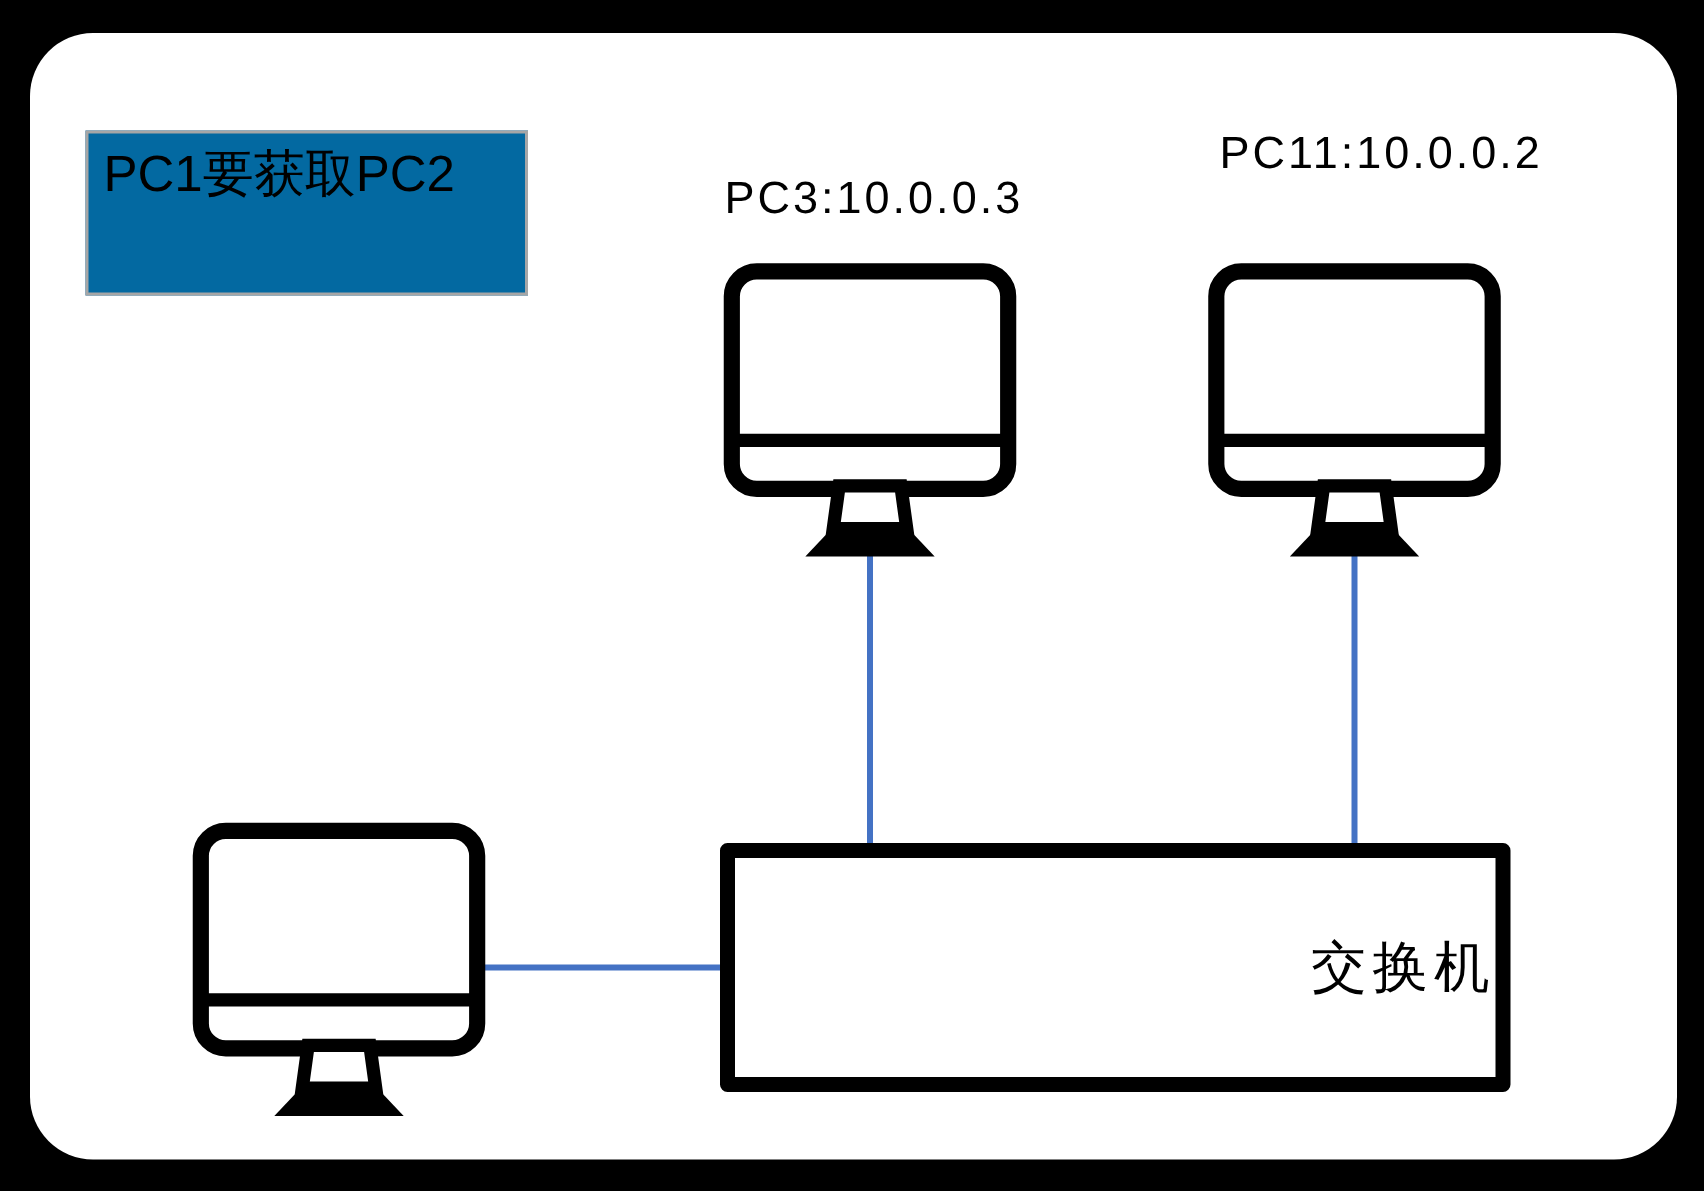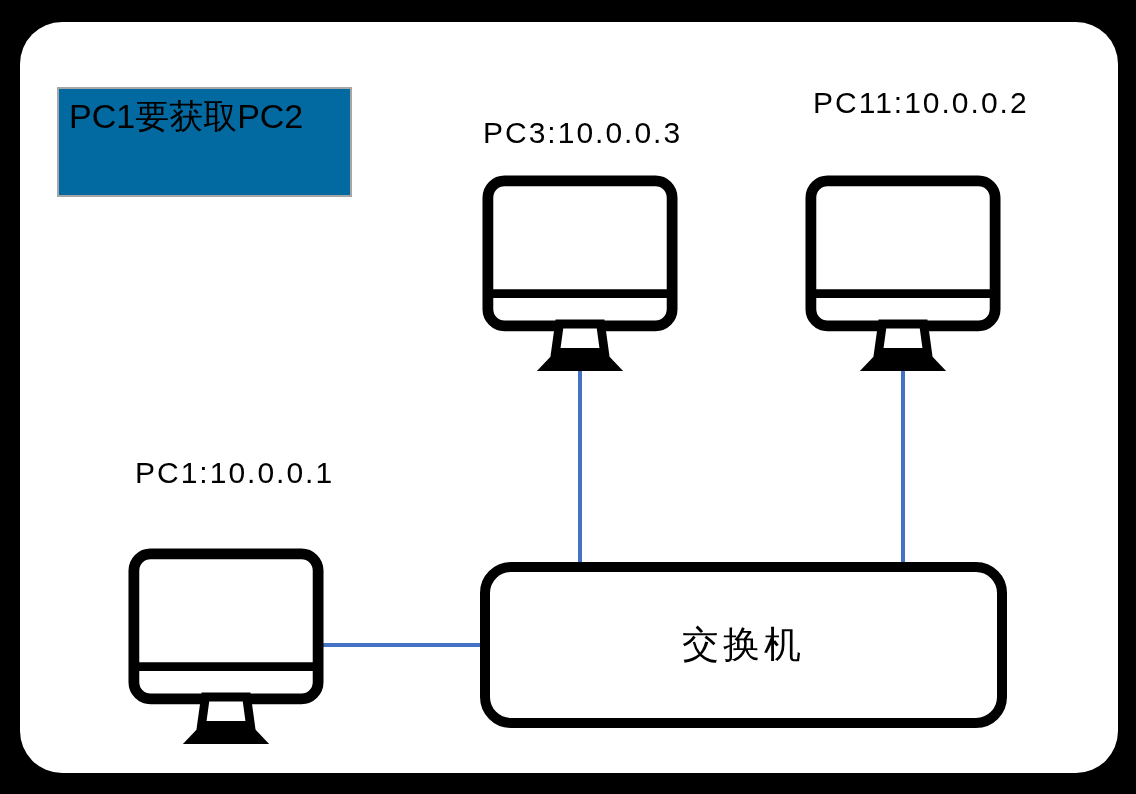--- a/index.html
+++ b/index.html
@@ -85,24 +85,24 @@
   .conn-pc1 { left: 318px; top: 643px; width: 168px; height: 4px; }
   .switch-box {
     position: absolute;
     left: 480px;
     top: 562px;
     width: 527px;
     height: 166px;
     box-sizing: border-box;
     background: #ffffff;
     border: 10px solid var(--color-outline, #000000);
-    border-radius: 31px;
+    border-radius: 5px;
     display: flex;
     align-items: center;
-    justify-content: center;
+    justify-content: flex-end;
     font-size: 37px;
     color: #000000;
     letter-spacing: 4px;
   }
 </style>
 </head>
 <body>
 
 <div class="stage">
   <div class="panel"></div>
@@ -129,21 +129,20 @@
     <div>PC11:10.0.0.2</div>
   </div>
   <svg class="monitor monitor-pc2" viewBox="0 0 200 202">
     <rect class="mon-body" x="6" y="6" width="188" height="148" rx="17"></rect>
     <line class="mon-chin-line" x1="7" y1="121" x2="193" y2="121"></line>
     <path class="mon-neck" d="M79,152 L75,181 L125,181 L121,152 Z"></path>
     <path class="mon-base" d="M56,200 L74,181 L126,181 L144,200 Z"></path>
   </svg>
 
   <div class="device-label label-pc1">
-    <div>PC1:10.0.0.1</div>
   </div>
   <svg class="monitor monitor-pc1" viewBox="0 0 200 202">
     <rect class="mon-body" x="6" y="6" width="188" height="148" rx="17"></rect>
     <line class="mon-chin-line" x1="7" y1="121" x2="193" y2="121"></line>
     <path class="mon-neck" d="M79,152 L75,181 L125,181 L121,152 Z"></path>
     <path class="mon-base" d="M56,200 L74,181 L126,181 L144,200 Z"></path>
   </svg>
 
   <div class="switch-box">
     <span>交换机</span>

